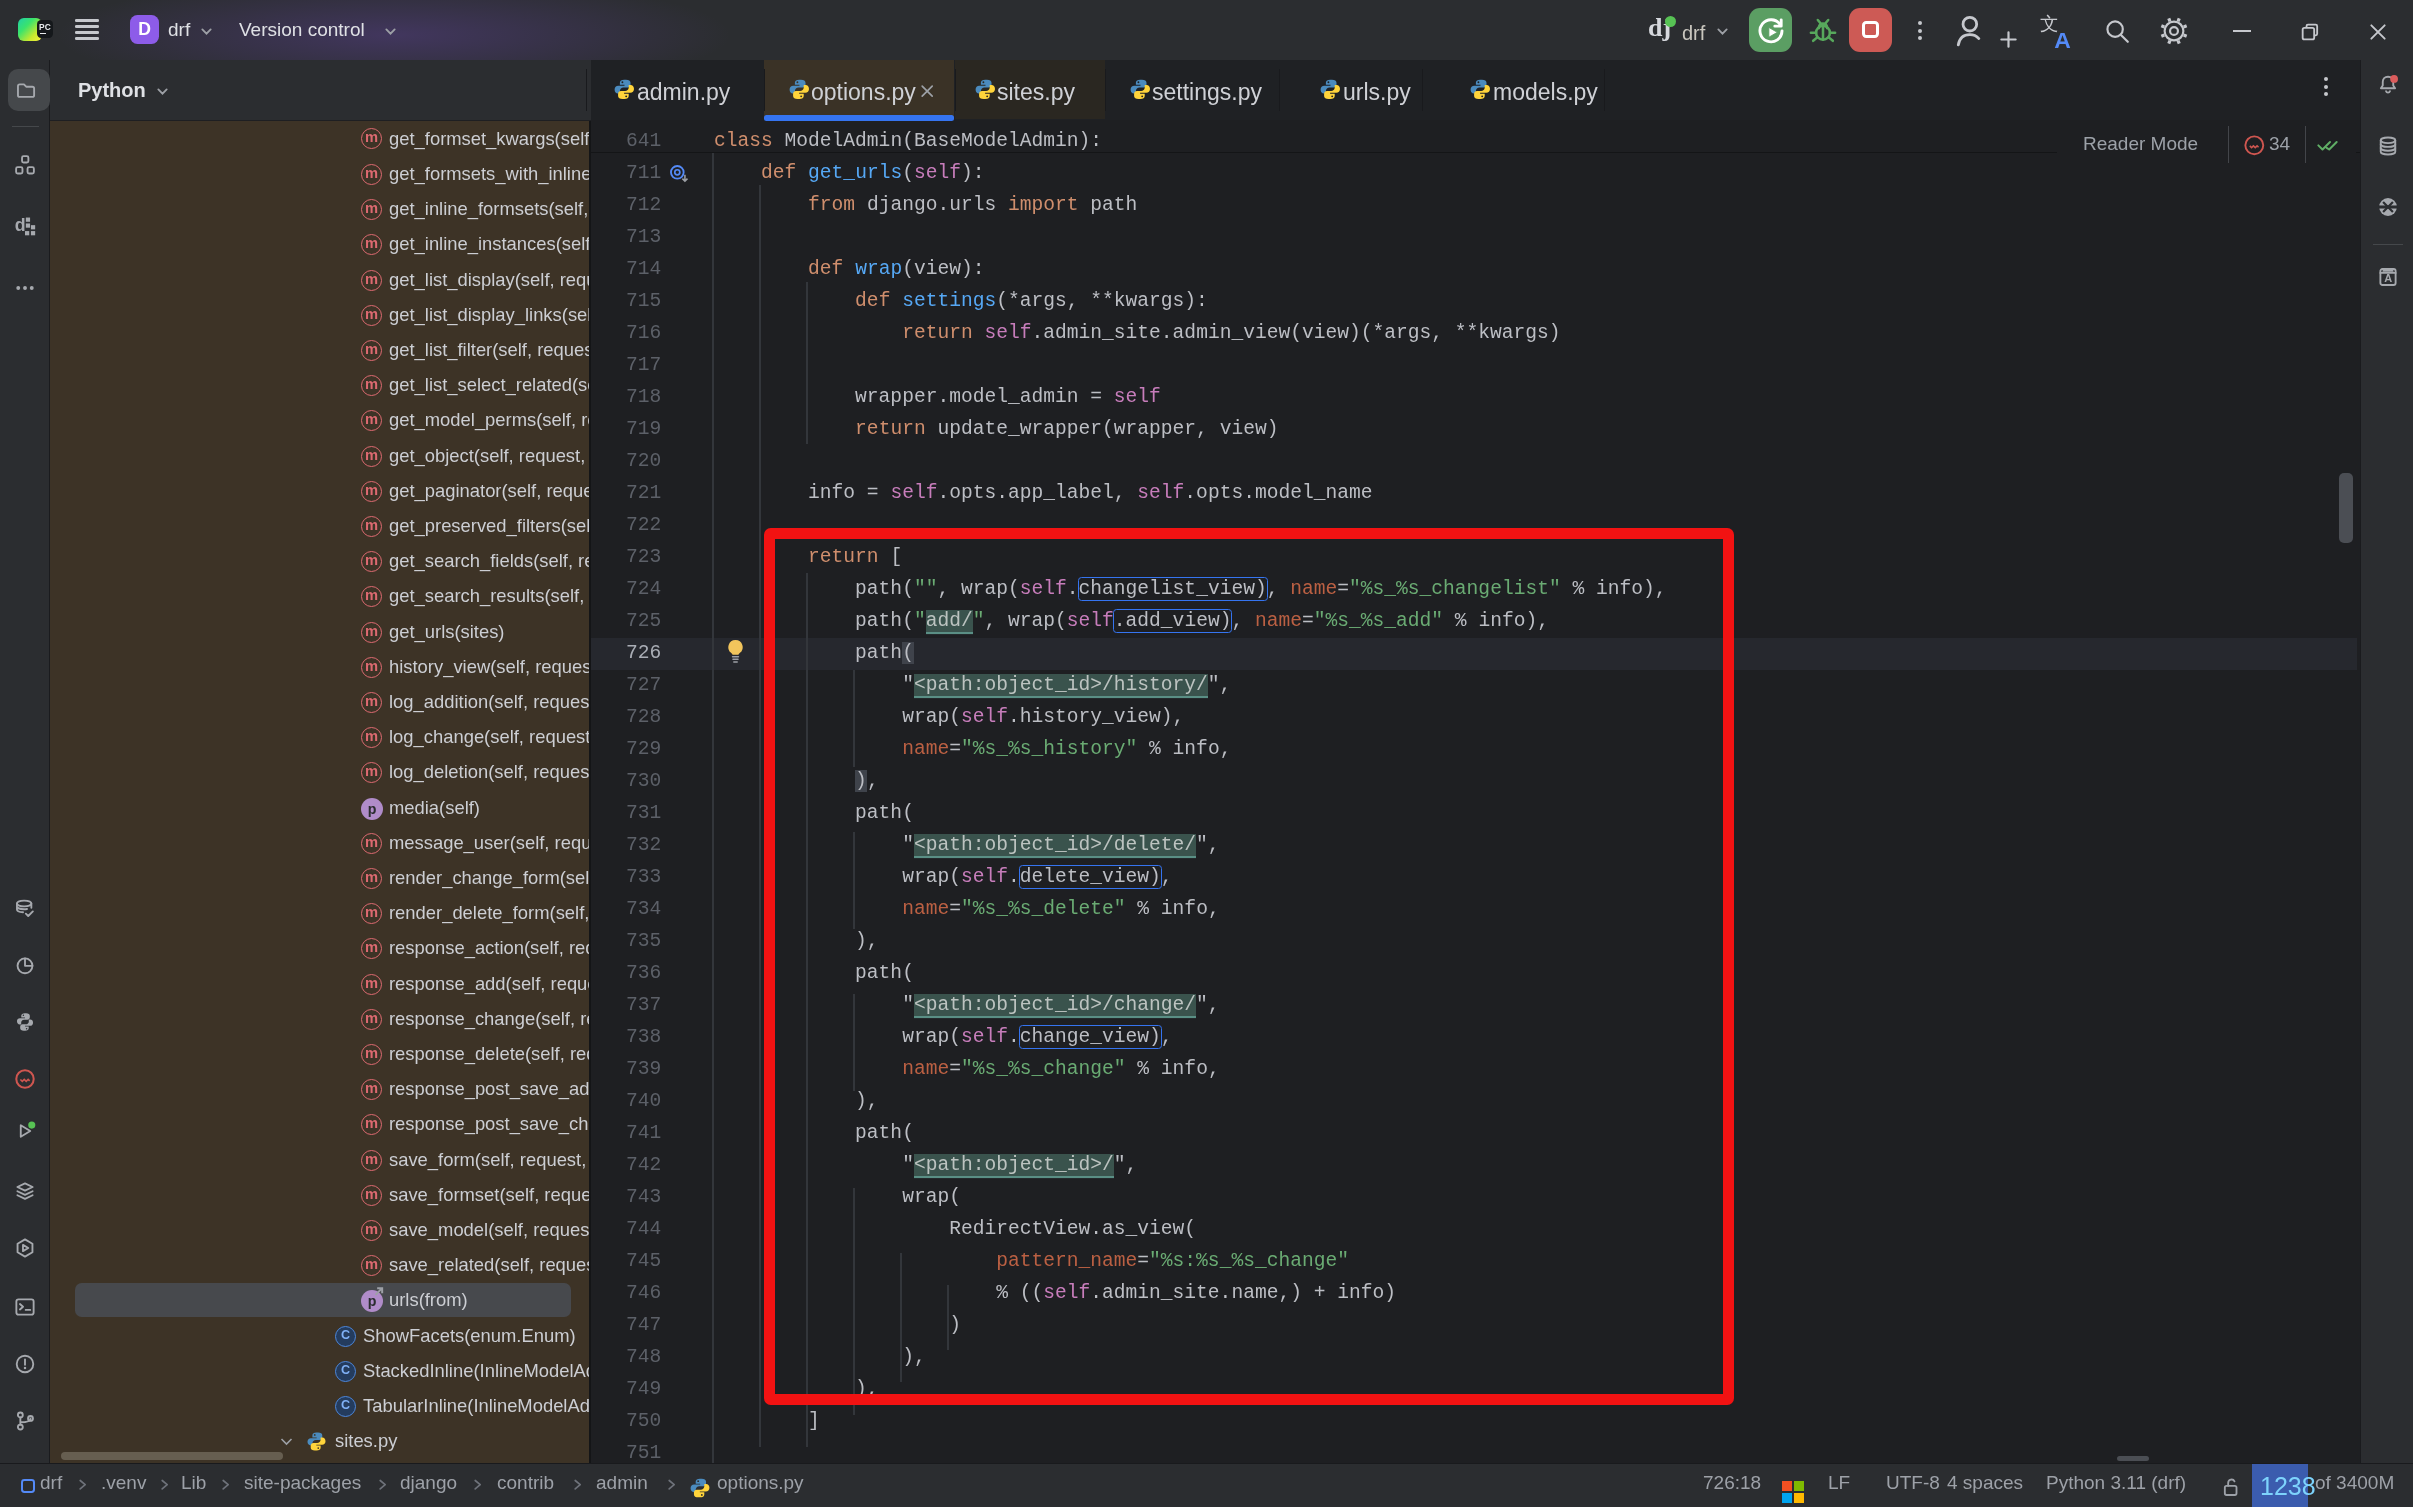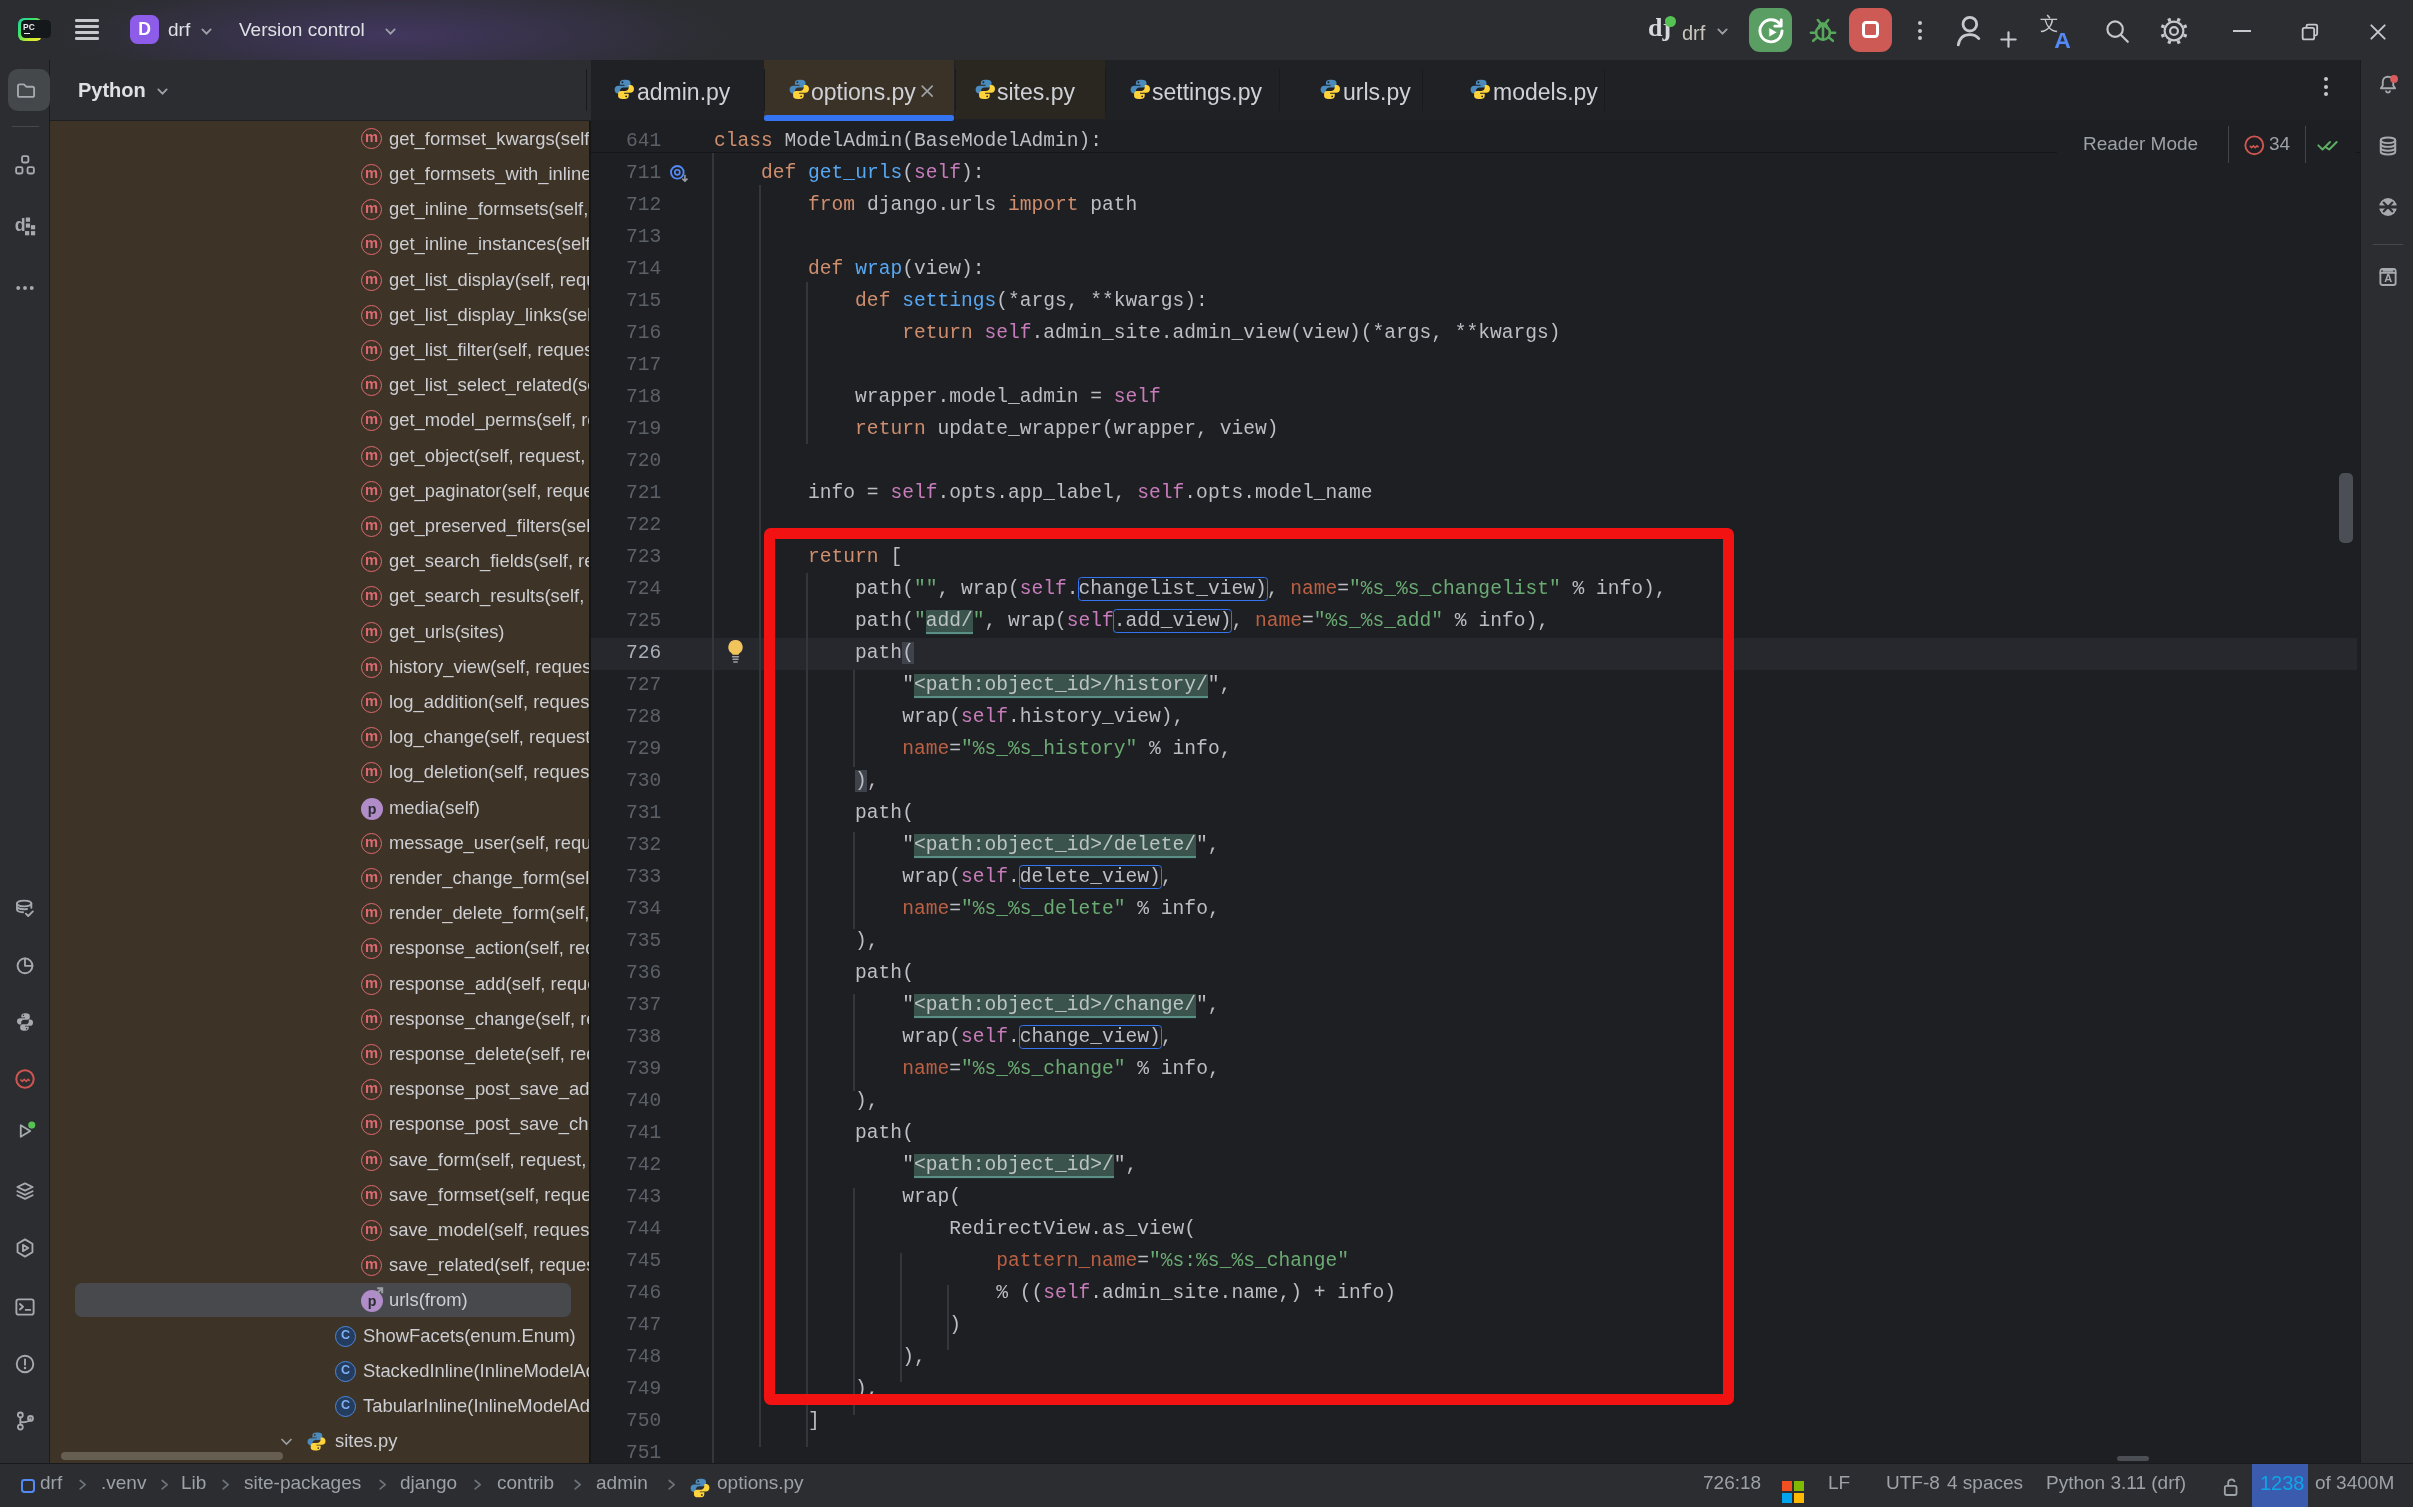--- a/index.html
+++ b/index.html
@@ -209,21 +209,21 @@
       </svg>
       <svg class="abs" style="left:256px;top:6.7px" width="21" height="21" viewBox="0 0 24 24">
         <use href="#pylogo"></use>
       </svg>
       <div class="rtxt" style="left:285px">sites.py</div>
     </div>
 <div class="abs" style="left:11px;top:1331px;width:222px;height:7.5px;background:rgba(172,165,150,0.38);border-radius:4.2px"></div>
 </div>
 <div id="paneldiv" class="abs"></div>
 <div class="abs" style="left:18.4px;top:17.6px;width:23.5px;height:23.5px;border-radius:5.9px;background:linear-gradient(135deg,#1fd0a8 0%,#3be36c 35%,#c8e92e 70%,#f8ef3c 100%)">
-    <div class="abs" style="left:3px;top:2.5px;width:30px;height:18.4px;border-radius:4.2px;background:#15181b">
+    <div class="abs" style="left:19px;top:2.5px;width:16px;height:18.4px;border-radius:4.2px;background:#15181b">
       <div style="color:#e8eaed;font-size:8.4px;font-weight:bold;padding:1.7px 0 0 1.7px;letter-spacing:0">PC</div>
       <div class="abs" style="left:2.5px;top:12.6px;width:5.9px;height:1.7px;background:#e8eaed"></div>
     </div>
   </div>
 <div class="abs" style="left:75px;top:19px;width:24px;height:2.5px;background:#c6c8cd;border-radius:1.3px"></div>
 <div class="abs" style="left:75px;top:25px;width:24px;height:2.5px;background:#c6c8cd;border-radius:1.3px"></div>
 <div class="abs" style="left:75px;top:31px;width:24px;height:2.5px;background:#c6c8cd;border-radius:1.3px"></div>
 <div class="abs" style="left:75px;top:37px;width:24px;height:2.5px;background:#c6c8cd;border-radius:1.3px"></div>
 <div class="abs" style="left:130px;top:15px;width:29px;height:29px;border-radius:7.5px;background:#8d5ce9;color:#fff;font-size:17.6px;font-weight:bold;text-align:center;line-height:29px">D</div>
 <div class="abs ttext" style="left:168px;top:19px">drf</div>
@@ -524,21 +524,21 @@
   </div>
 <div class="sb" style="left:1828px">LF</div>
 <div class="sb" style="left:1886px">UTF-8</div>
 <div class="sb" style="left:1947px">4 spaces</div>
 <div class="sb" style="left:2046px">Python 3.11 (drf)</div>
 <svg class="abs" style="left:2219px;top:1475px" width="25" height="25" viewBox="0 0 30 30">
     <rect x="7" y="13" width="14" height="11" rx="2" stroke="#9da1a8" stroke-width="2.2" fill="none"></rect>
     <path d="M11 13v-3.5a4 4 0 017.6-1.8" stroke="#9da1a8" stroke-width="2.2" fill="none" stroke-linecap="round"></path>
   </svg>
 <div class="abs" style="left:2252px;top:1464px;width:56px;height:44px;background:#3b5cae"></div>
-<div class="abs" style="left:2260px;top:1472px;color:#0ea5e9;font-size:20px">1238</div>
+<div class="abs" style="left:2260px;top:1472px;color:#7dd3fc;font-size:25px">1238</div>
 <div class="sb" style="left:2315px">of 3400M</div>
 <div class="abs" style="left:2117px;top:1456px;width:32px;height:5px;background:#4b4e54;border-radius:2.5px"></div>
 
 <div id="lstrip-icons">
 <div class="abs" style="left:8.4px;top:69px;width:42px;height:42px;background:#45484b;border-radius:10px"></div>
 <svg class="abs" style="left:15px;top:79px" width="22" height="22" viewBox="0 0 26 26">
       <path d="M3.5 8.5c0-1.2.9-2.1 2.1-2.1h5l2.6 2.7h7.3c1.2 0 2.1.9 2.1 2.1v7.9c0 1.2-.9 2.1-2.1 2.1H5.6c-1.2 0-2.1-.9-2.1-2.1V8.5z" stroke="#a6a9ae" stroke-width="2.2" fill="none" stroke-linecap="round" stroke-linejoin="round"></path>
     </svg>
 <div class="abs" style="left:11.7px;top:126px;width:27px;height:1.3px;background:#45484b"></div>
 <svg class="abs" style="left:14.2px;top:154px" width="22" height="22" viewBox="0 0 26 26">

